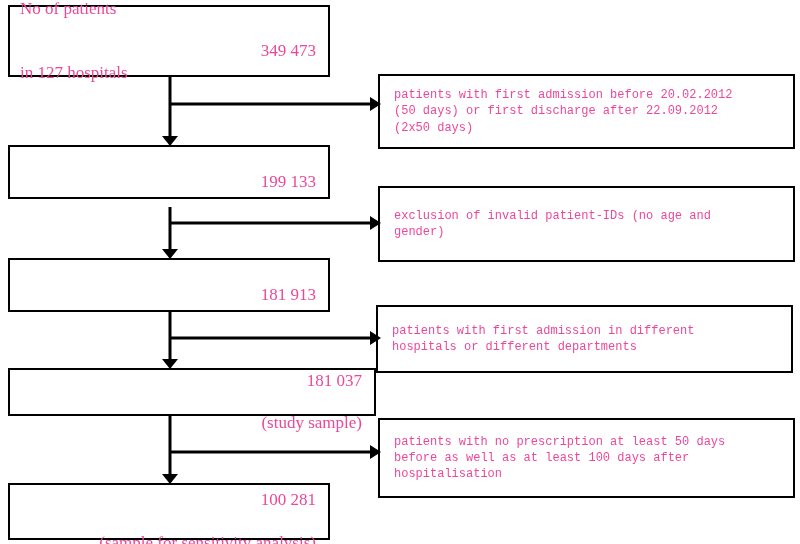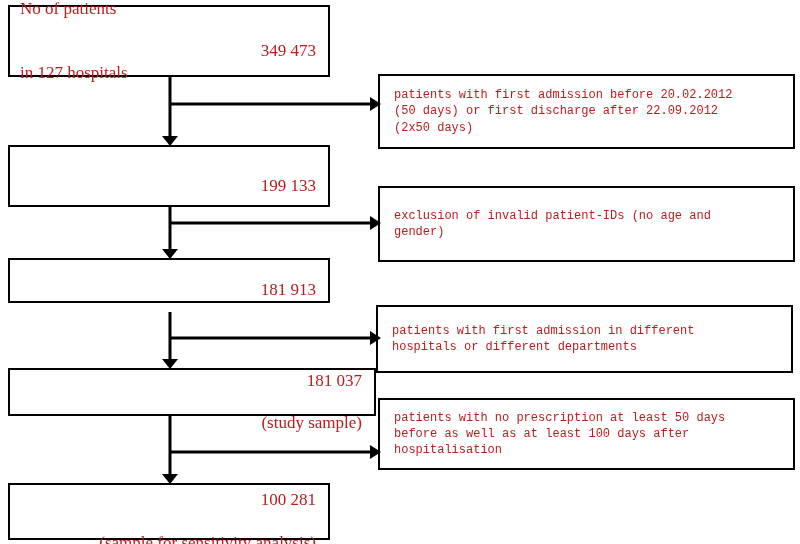--- a/index.html
+++ b/index.html
@@ -6,21 +6,21 @@
     margin: 0;
     padding: 0;
     background: #ffffff;
   }
   #canvas {
     position: relative;
     width: 800px;
     height: 544px;
     background: #ffffff;
     font-family: "Liberation Serif", "DejaVu Serif", serif;
-    color: #b91c1c;
+    color: #ec4899;
     overflow: hidden;
   }
   .box {
     position: absolute;
     box-sizing: border-box;
     border: 2px solid #000000;
     background: #ffffff;
   }
   .box-inner {
     position: absolute;
@@ -64,27 +64,27 @@
 <div id="canvas">
 
   <div class="box left-box" style="left:8px; top:5px; width:322px; height:72px;">
     <div class="box-inner">
       <div class="ln left">No of patients</div>
       <div class="ln right">349 473</div>
       <div class="ln left">in 127 hospitals</div>
     </div>
   </div>
 
-  <div class="box left-box" style="left:8px; top:145px; width:322px; height:62px;">
+  <div class="box left-box" style="left:8px; top:145px; width:322px; height:54px;">
     <div class="box-inner">
       <div class="ln right">199 133</div>
     </div>
   </div>
 
-  <div class="box left-box" style="left:8px; top:258px; width:322px; height:45px;">
+  <div class="box left-box" style="left:8px; top:258px; width:322px; height:54px;">
     <div class="box-inner">
       <div class="ln right">181 913</div>
     </div>
   </div>
 
   <div class="box left-box" style="left:8px; top:368px; width:368px; height:48px;">
     <div class="box-inner">
       <div class="ln right">181 037</div>
       <div class="ln right">(study sample)</div>
     </div>
@@ -112,21 +112,21 @@
     </div>
   </div>
 
   <div class="box right-box" style="left:376px; top:305px; width:417px; height:68px;">
     <div class="box-inner">
       <div class="ln">patients with first admission in different</div>
       <div class="ln">hospitals or different departments</div>
     </div>
   </div>
 
-  <div class="box right-box" style="left:378px; top:398px; width:417px; height:72px;padding-left:16px;">
+  <div class="box right-box" style="left:378px; top:418px; width:417px; height:80px;padding-left:16px;">
     <div class="box-inner">
       <div class="ln">patients with no prescription at least 50 days</div>
       <div class="ln">before as well as at least 100 days after</div>
       <div class="ln">hospitalisation</div>
     </div>
   </div>
 
   <svg class="conn" style="left:0; top:0; width:800px; height:544px;">
 
     <g>

